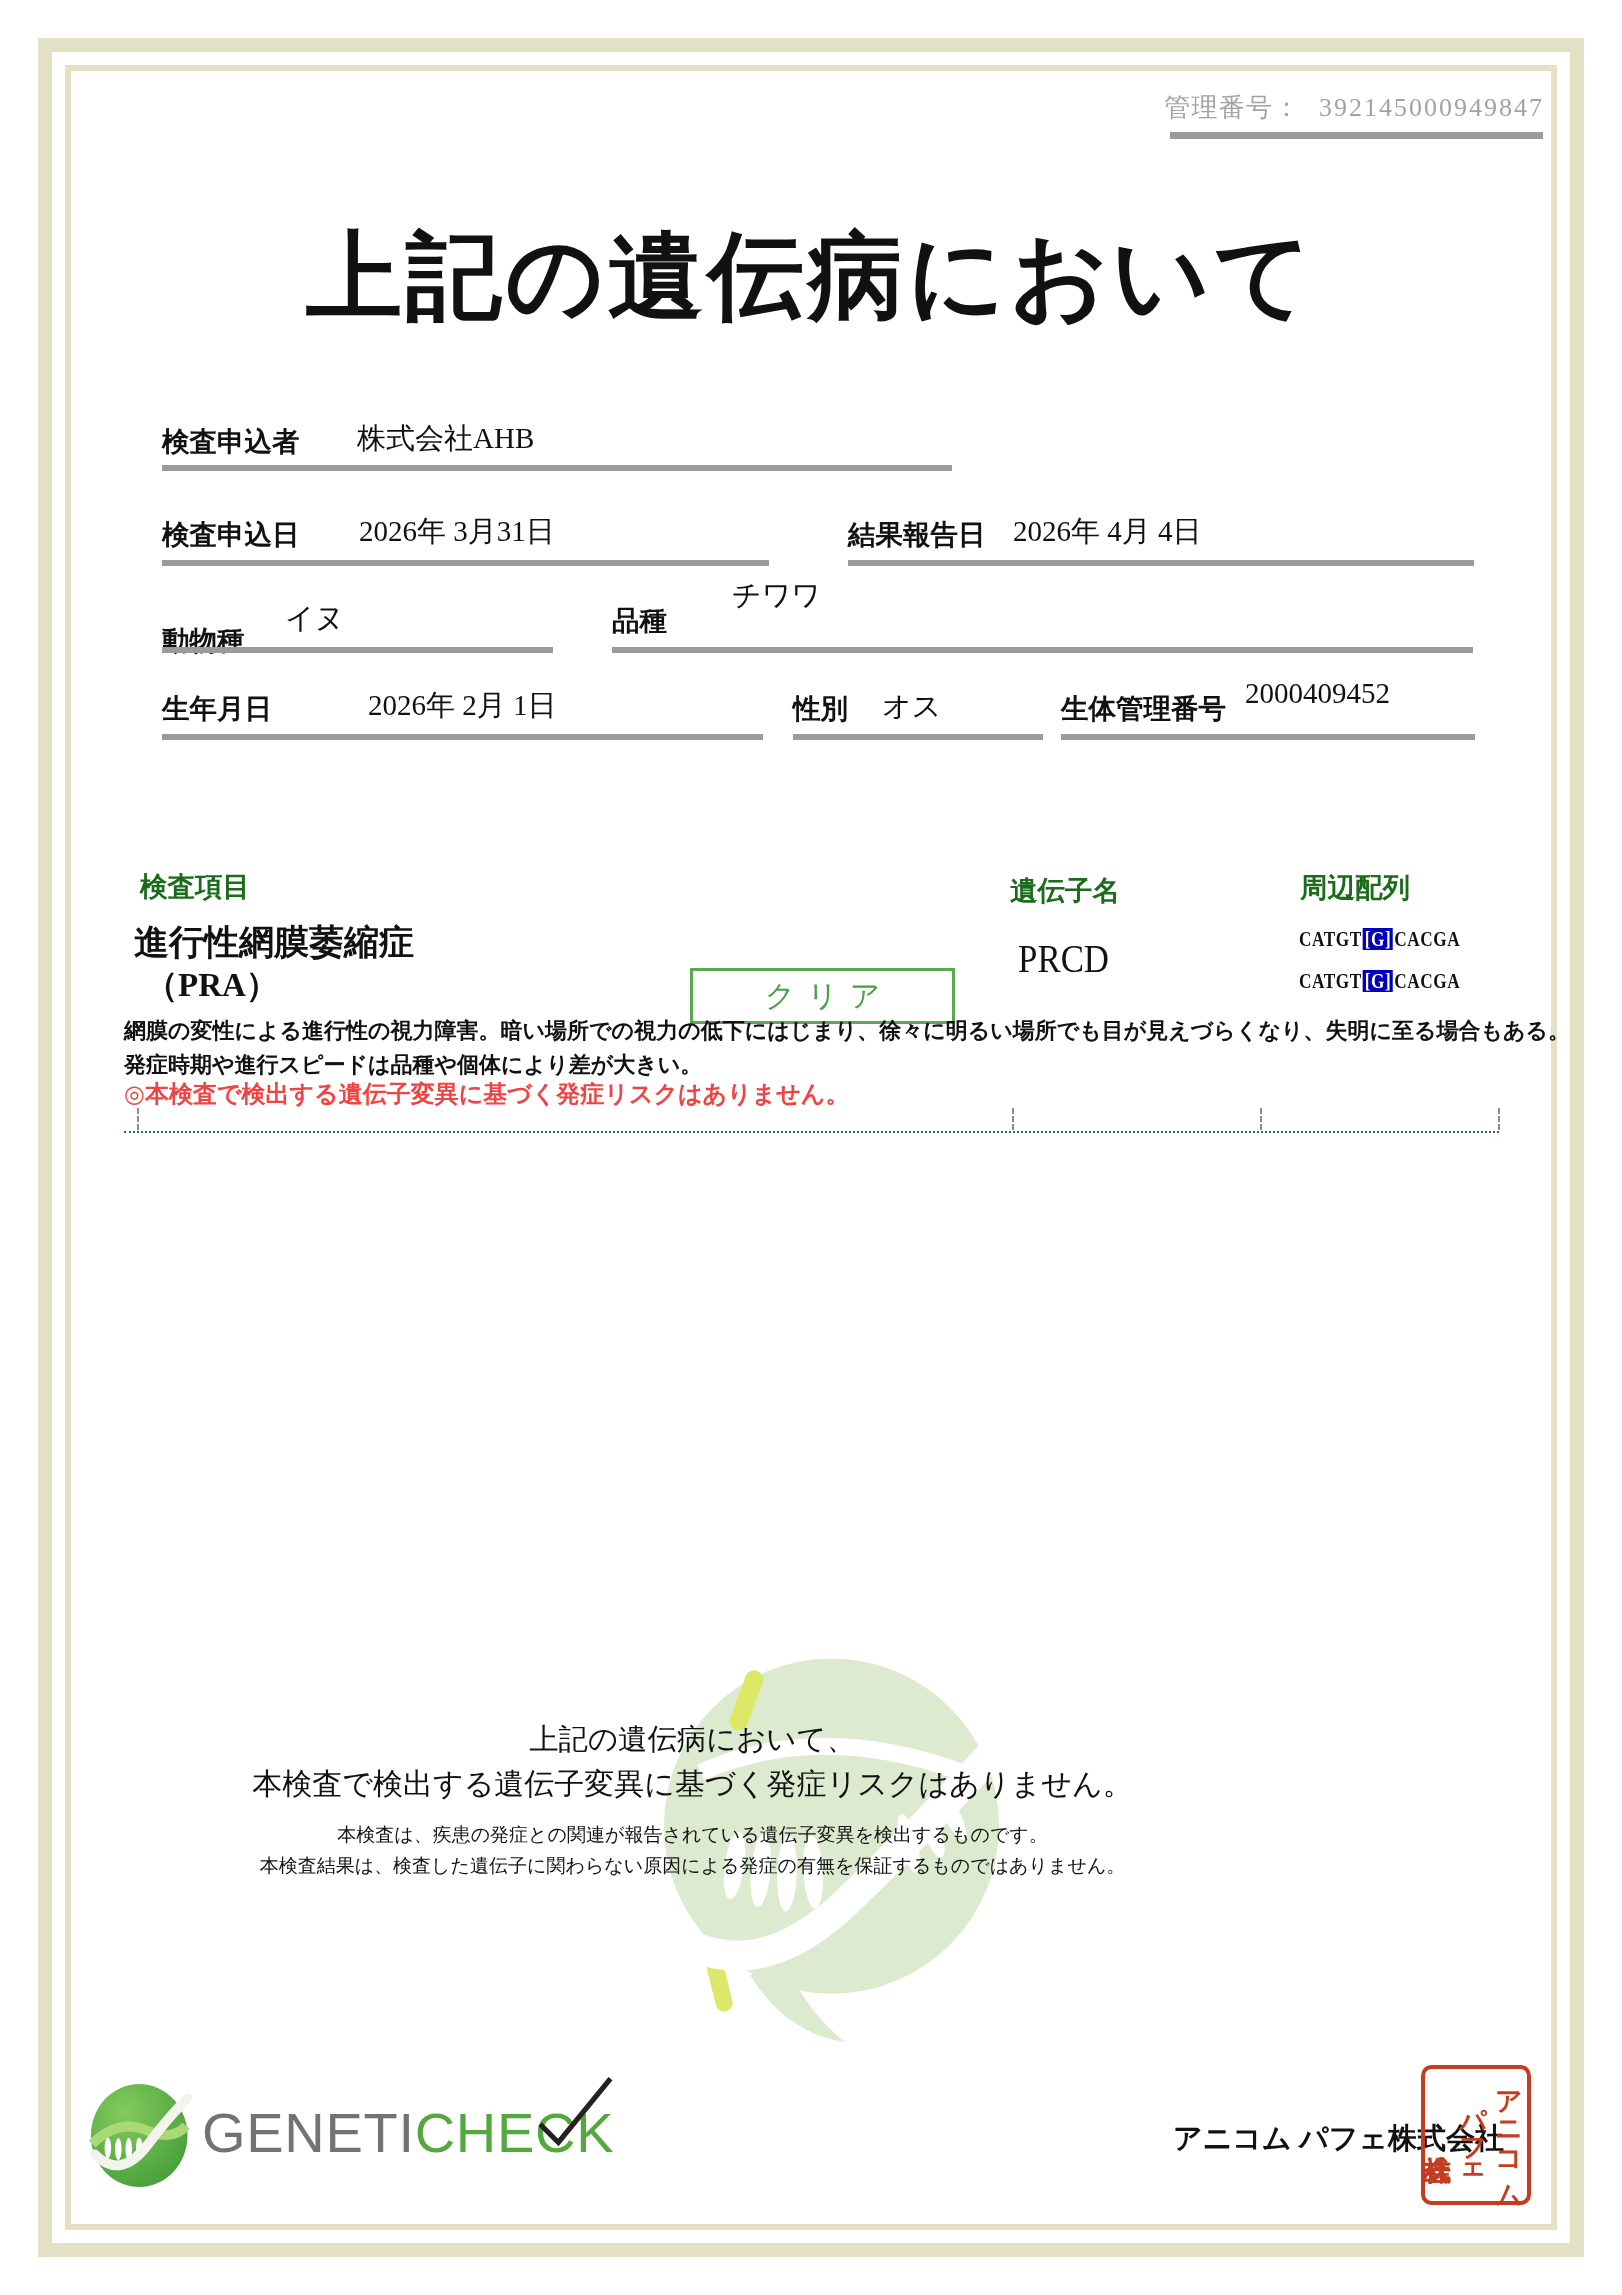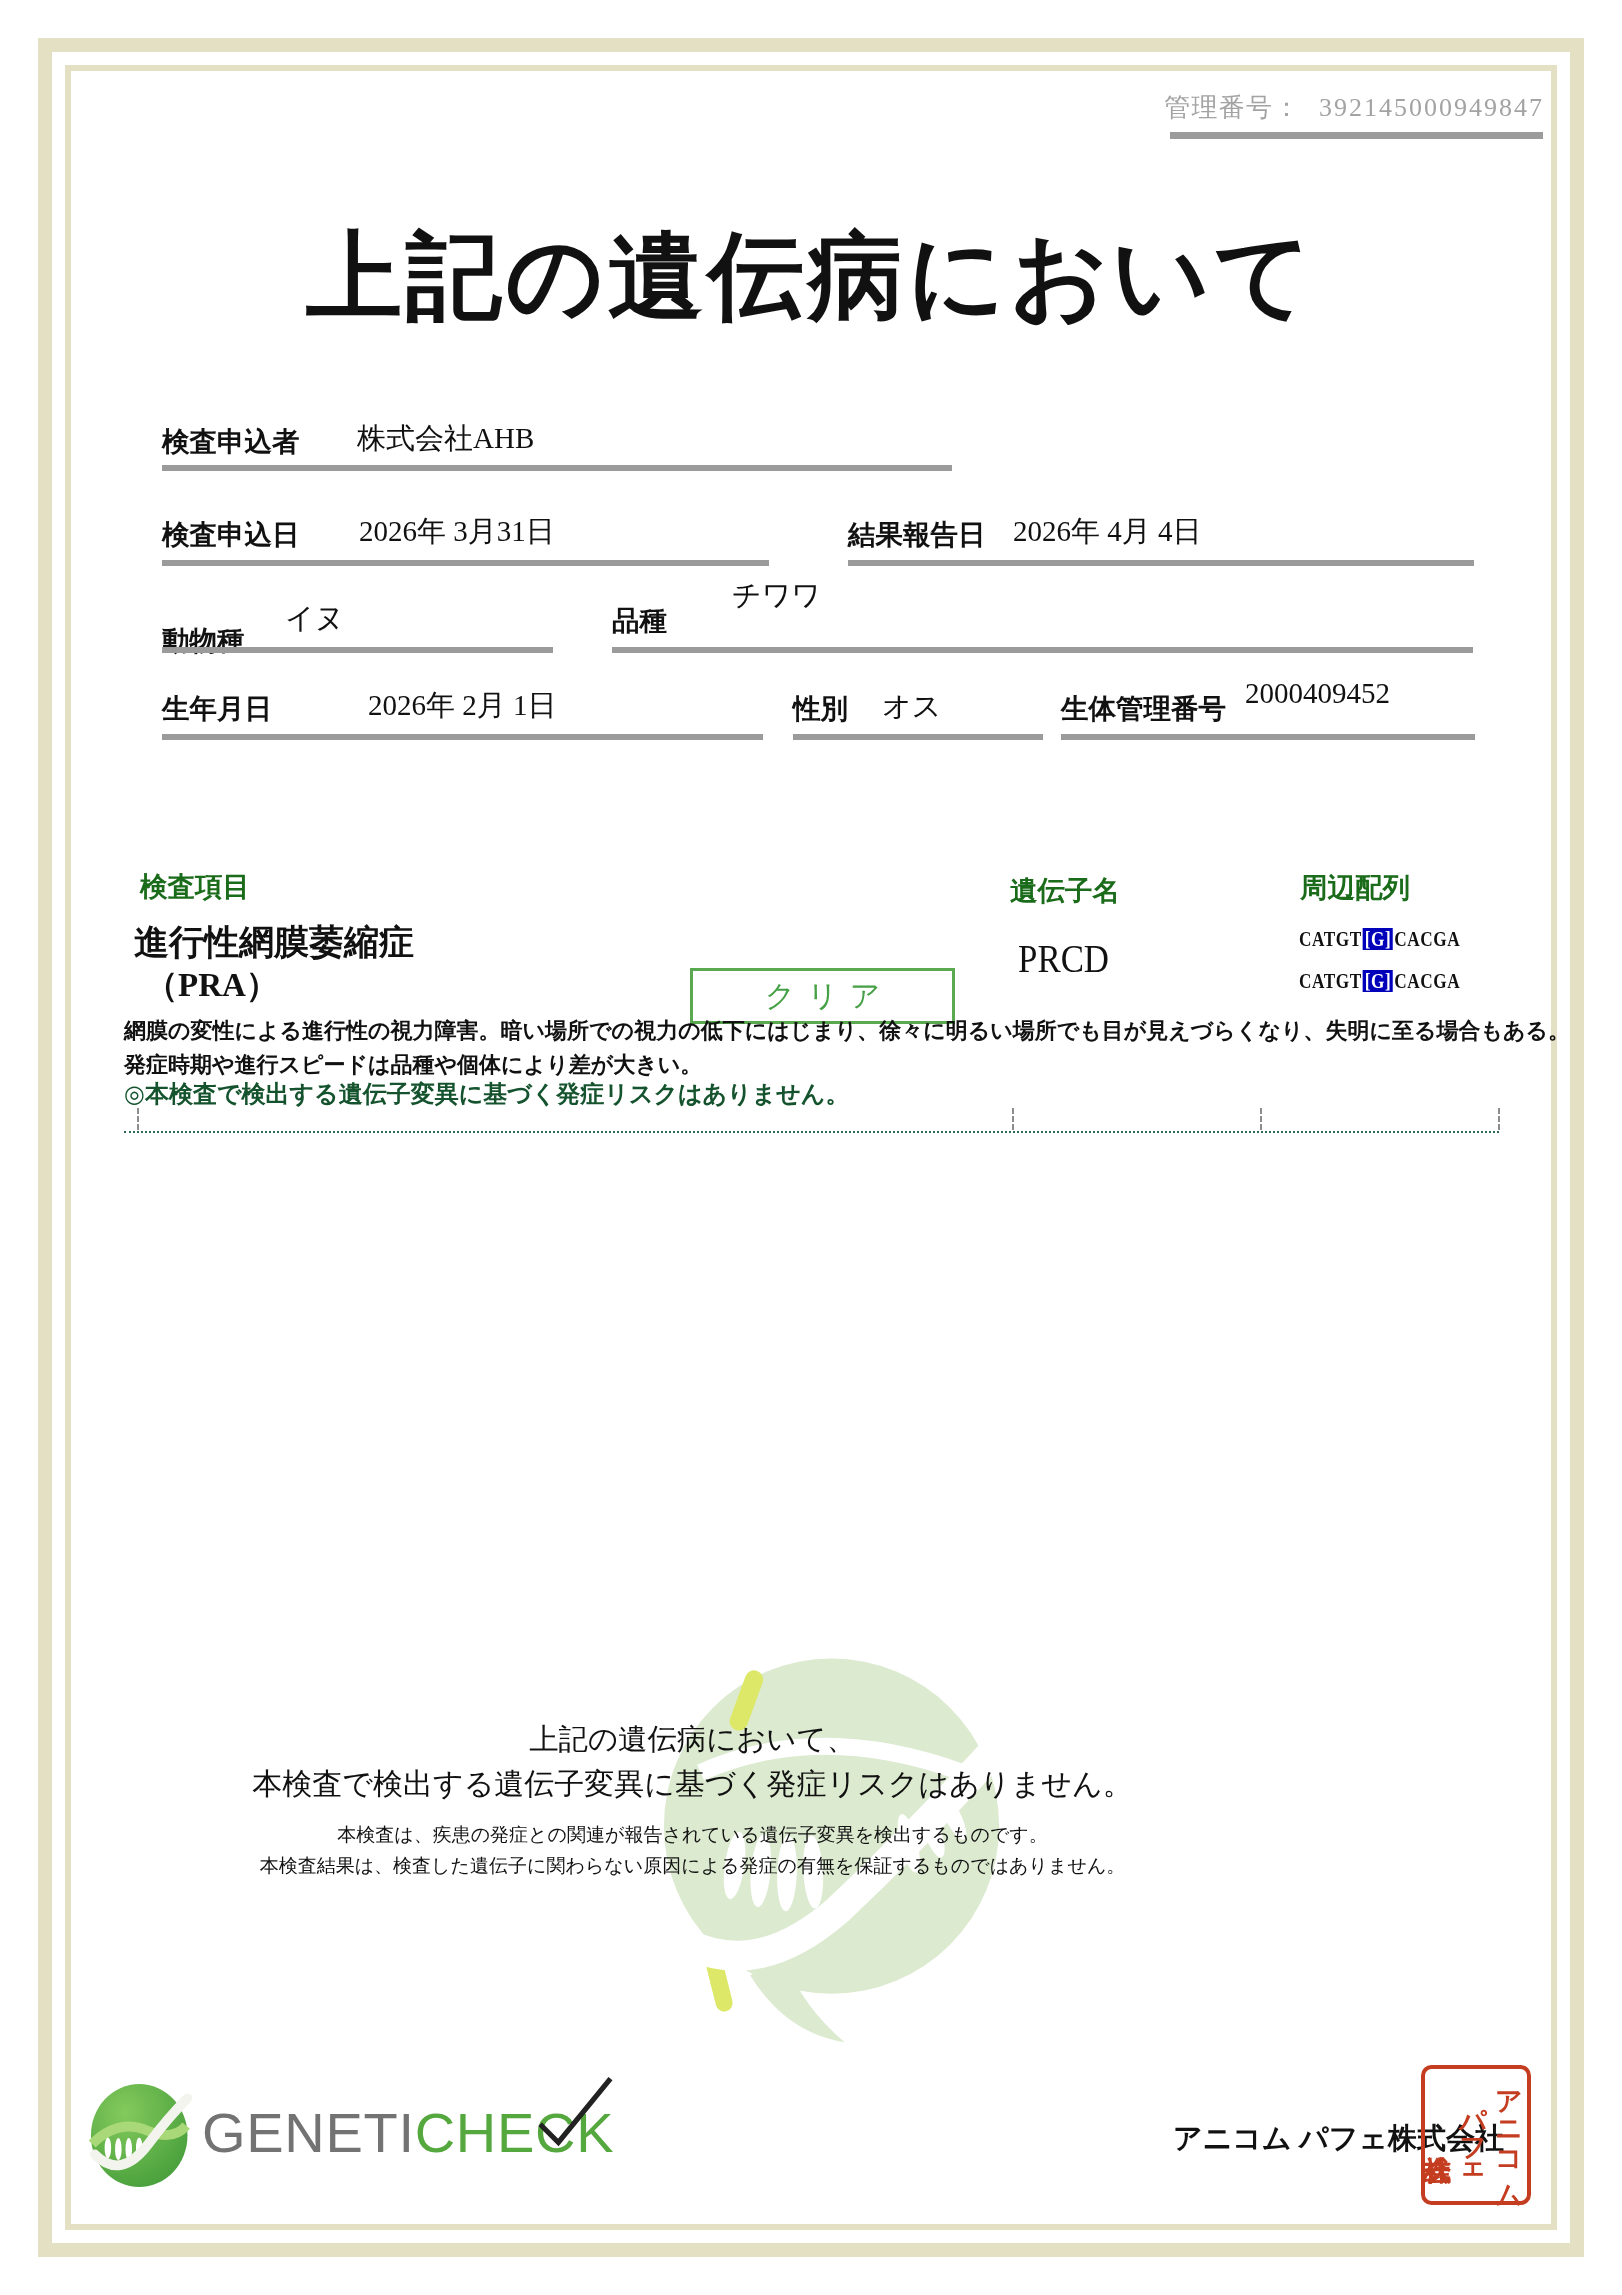--- a/index.html
+++ b/index.html
@@ -26,21 +26,21 @@
   .result-box{position:absolute;left:690px;top:936px;width:259px;height:50px;border:3.9px solid #5aa84f;
               display:flex;align-items:center;justify-content:center;margin-top:32px;}
   .result-box span{color:#46a046;font-size:30px;letter-spacing:11.8px;padding-left:11.8px;}
   .gene{position:absolute;left:1018px;top:934px;font-size:41px;white-space:nowrap;
         transform:scaleX(0.85);transform-origin:left top;}
   .seq{position:absolute;left:1299px;font-size:20px;font-weight:bold;white-space:nowrap;
        transform:scaleX(0.86);transform-origin:left top;letter-spacing:0.7px;}
   .seq .allele{background:#0000bb;color:#ffffff;padding:0 2px;margin:0 1.3px;}
 
   .desc{position:absolute;left:124px;width:1413px;font-size:22px;font-weight:bold;white-space:nowrap;}
-  .risk{position:absolute;left:124px;top:1078px;font-size:24px;font-weight:bold;color:#14532d;white-space:nowrap;}
+  .risk{position:absolute;left:124px;top:1078px;font-size:24px;font-weight:bold;color:#ef4444;white-space:nowrap;}
 
   .vdash{position:absolute;top:1108px;width:0;height:22px;border-left:2px dashed #8d8d8d;}
   .dotline{position:absolute;left:124px;top:1131px;width:1375px;height:0;border-top:2.6px dotted #2d6a55;}
 
   .watermark{position:absolute;left:622px;top:1635px;width:419px;height:419px;}
 
   .sum-line{position:absolute;left:0;width:1385px;text-align:center;
             font-family:"Liberation Sans","DejaVu Sans",sans-serif;white-space:nowrap;}
   .sum1{top:1720px;font-size:29.4px;}
   .sum2{top:1764px;font-size:30px;}

